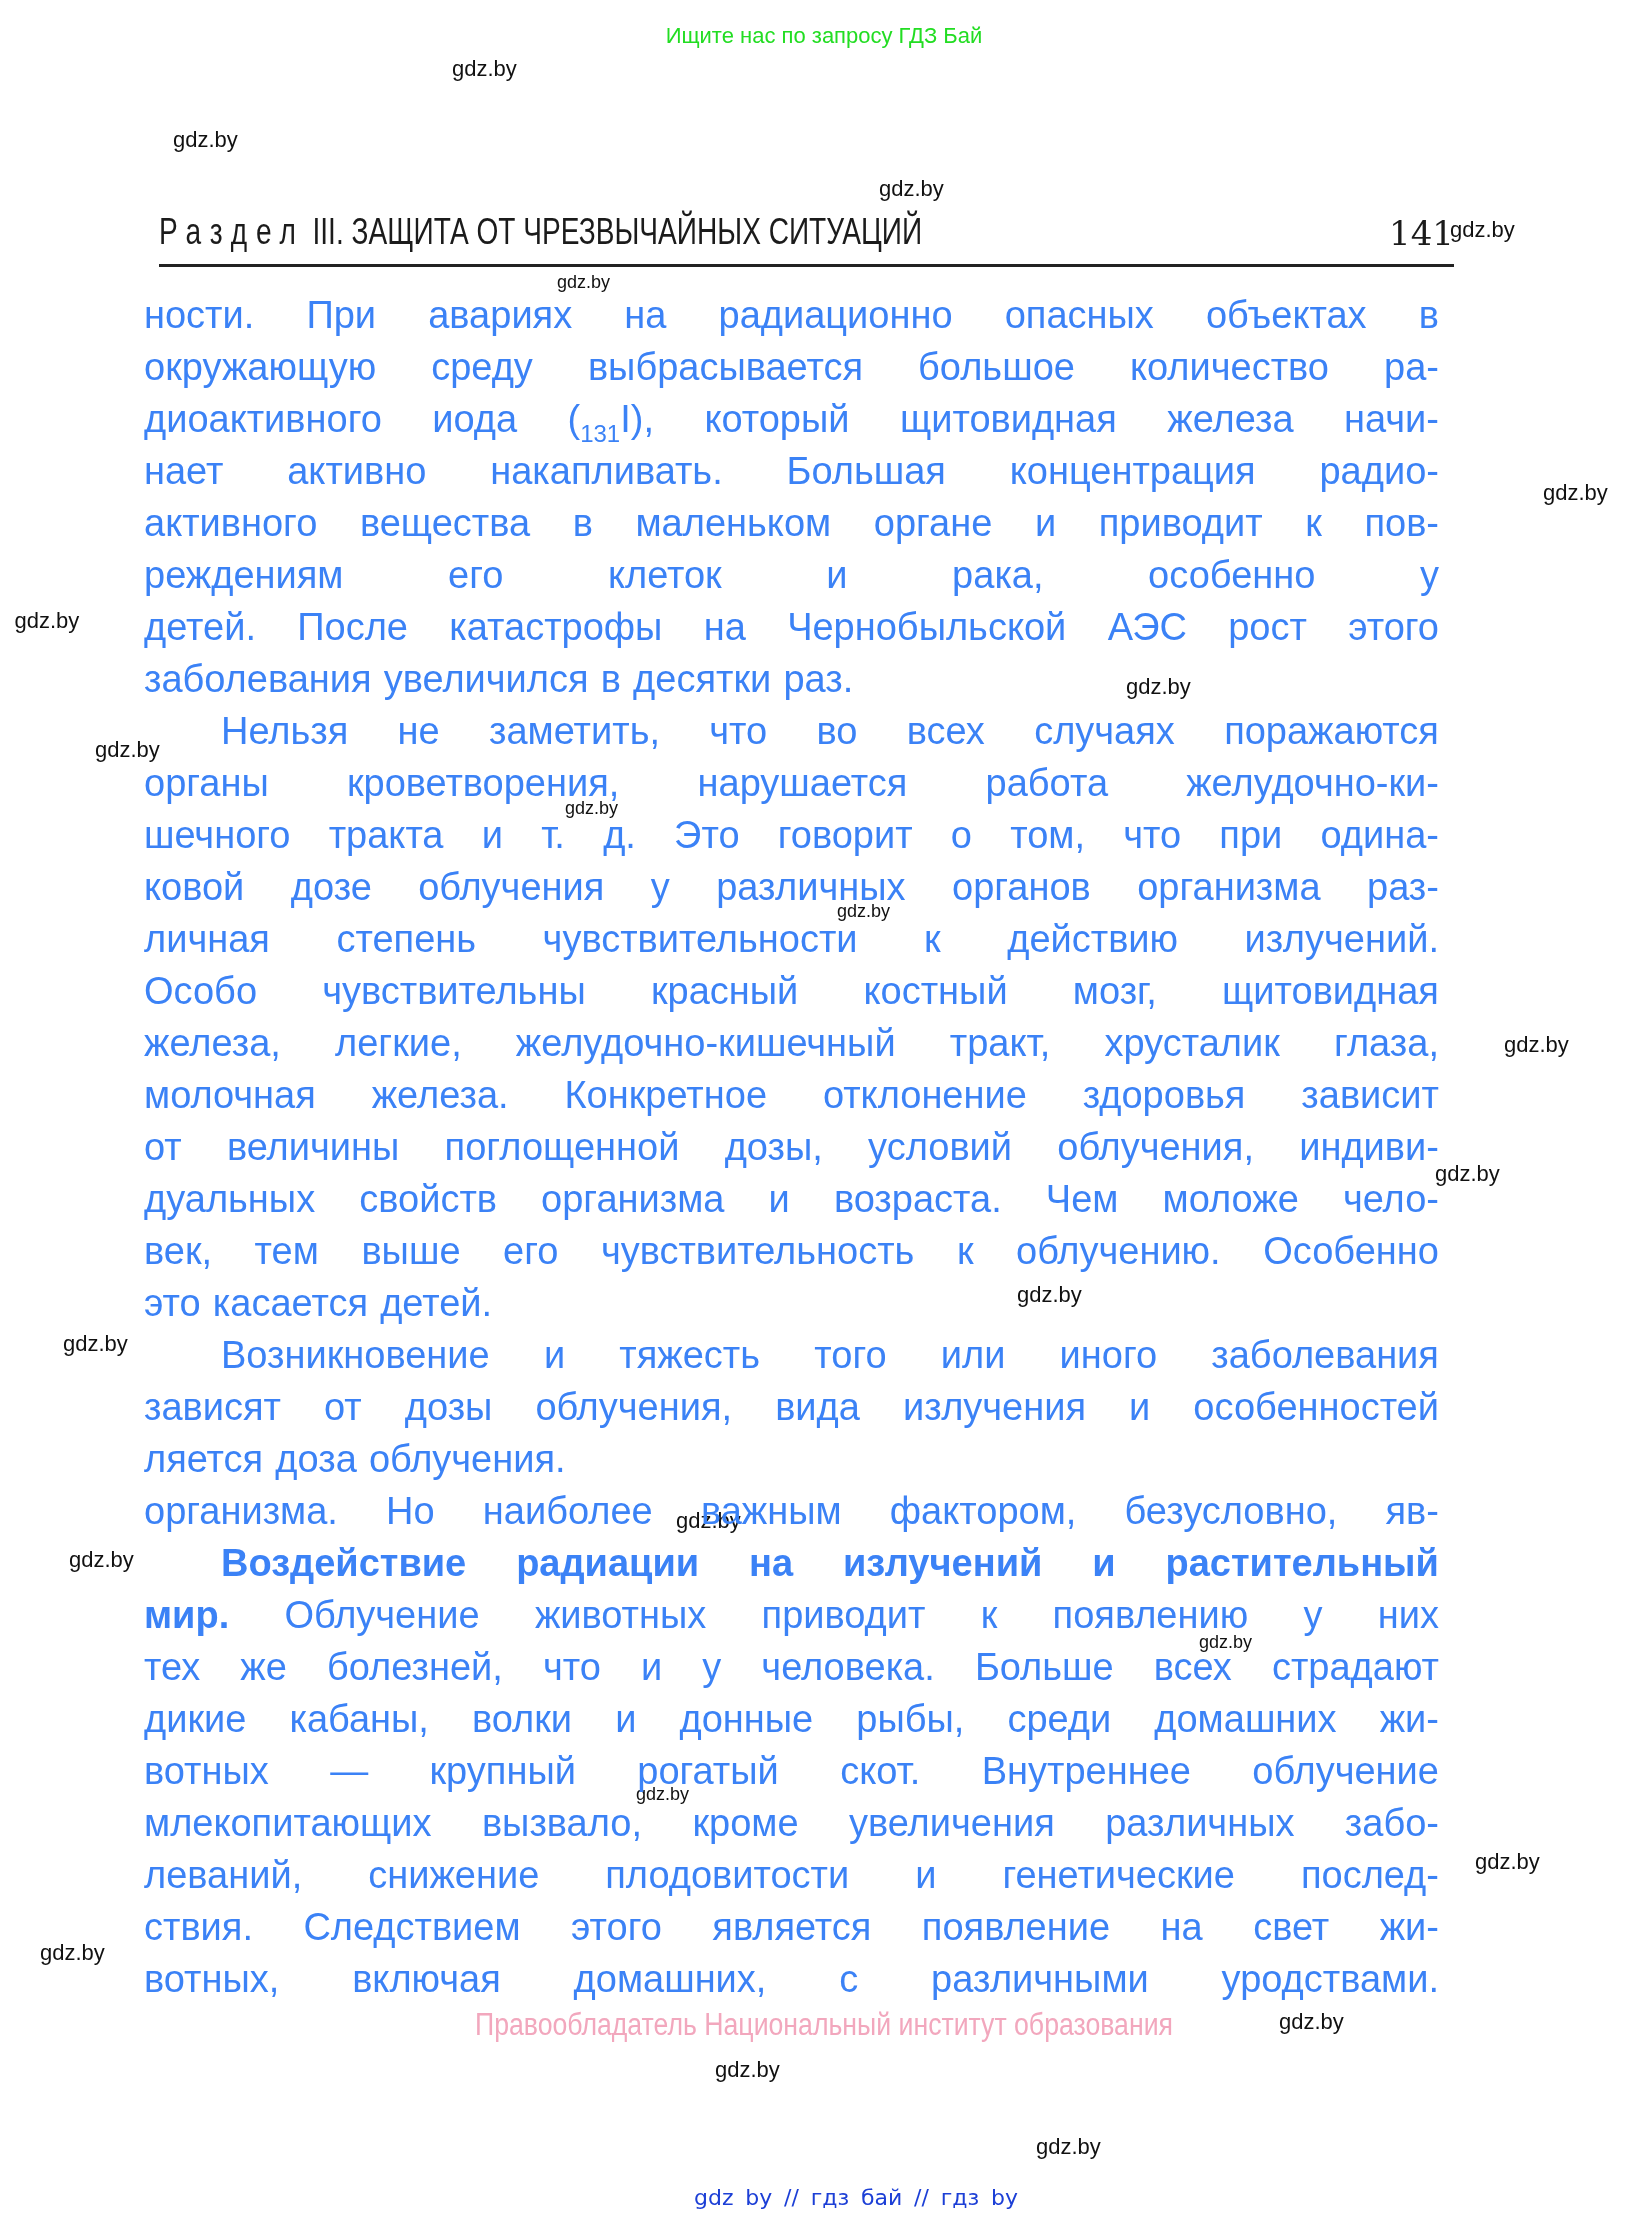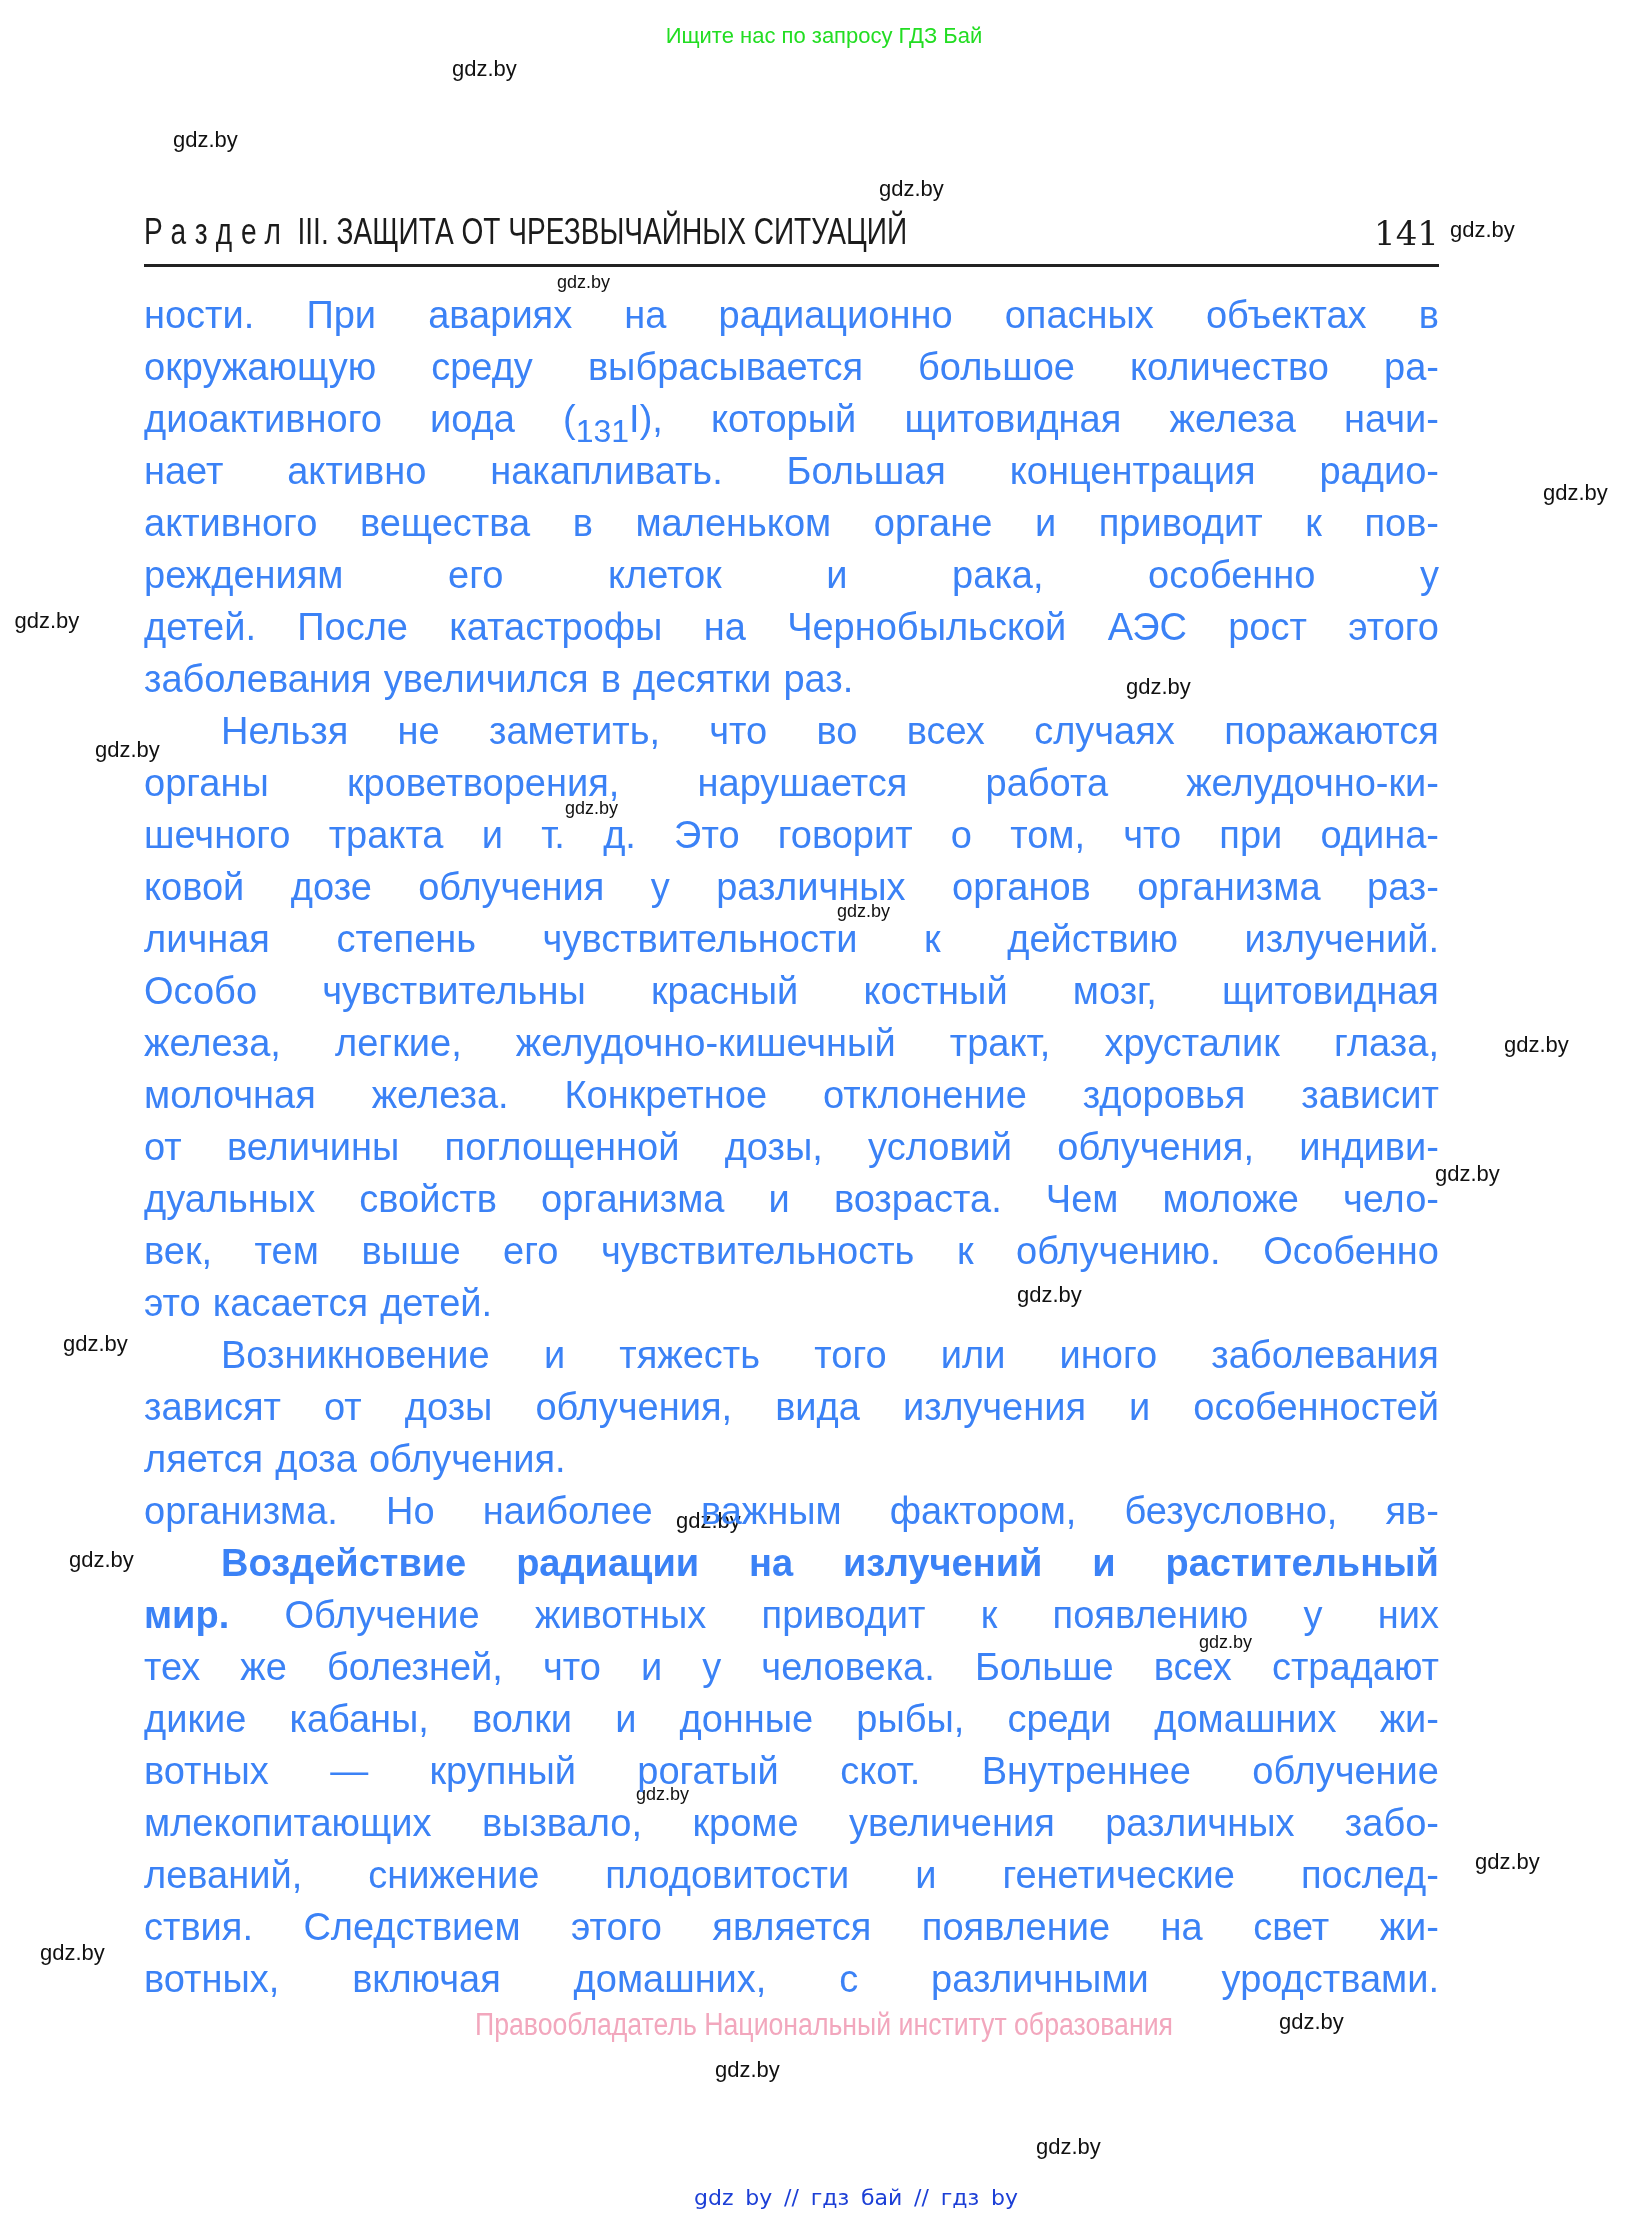--- a/index.html
+++ b/index.html
@@ -8,42 +8,42 @@
   .banner {
     left: 0; width: 1648px; top: 3.2px; text-align: center;
     font-family: "Liberation Sans", sans-serif; font-size: 22px; color: #22dd22; margin-top: 20px;
   }
   .wm {
     font-family: Liberation Sans, sans-serif; font-size: 22px; color: #111;
     white-space: nowrap; line-height: 1;
   }
   .wm.small { font-size: 18px; }
   .header {
-    left: 144px; width: 1295px; top: 211px; height: 53px;
+    left: 159px; width: 1295px; top: 211px; height: 53px;
     border-bottom: 3.2px solid #222;
   }
   .header-title {
     position: absolute; left: 0; top: 0;
     font-family: "Liberation Sans", sans-serif; font-size: 36px; color: #1b1b1b;
     transform: scaleX(0.78); transform-origin: left top; white-space: nowrap;
   }
   .header-title .lbl { letter-spacing: 11.3px; }
   .page-num {
     position: absolute; right: 0; top: 1.6px;
     font-family: "DejaVu Serif", serif; font-size: 34px; color: #1b1b1b;
   }
   .body-text {
     left: 144px; width: 1295px; top: 289px;
     font-family: Liberation Sans, sans-serif; font-size: 38px; color: #3b82f6;
     line-height: 52px;
   }
   .line { display: flex; justify-content: space-between; white-space: nowrap; height: 52px; }
   .line.last { justify-content: flex-start; gap: 0.32em; }
   .line.indent { padding-left: 77px; }
-  .sub { font-size: 32px; vertical-align: -9.7px; }
+  .sub { font-size: 24px; vertical-align: -9.7px; }
   .footer-pink {
     left: 0; width: 1648px; top: 2007px; text-align: center;
     font-family: "Liberation Sans", sans-serif; font-size: 31px; color: #f2a7bd;
     transform: scaleX(0.86);
   }
   .bottom-links {
     left: 0; width: 1648px; top: 2185px; text-align: center;
     font-family: "DejaVu Sans", sans-serif; font-size: 22px; color: #1c3fd6;
     word-spacing: 4.8px;
     padding-left: 32px;

